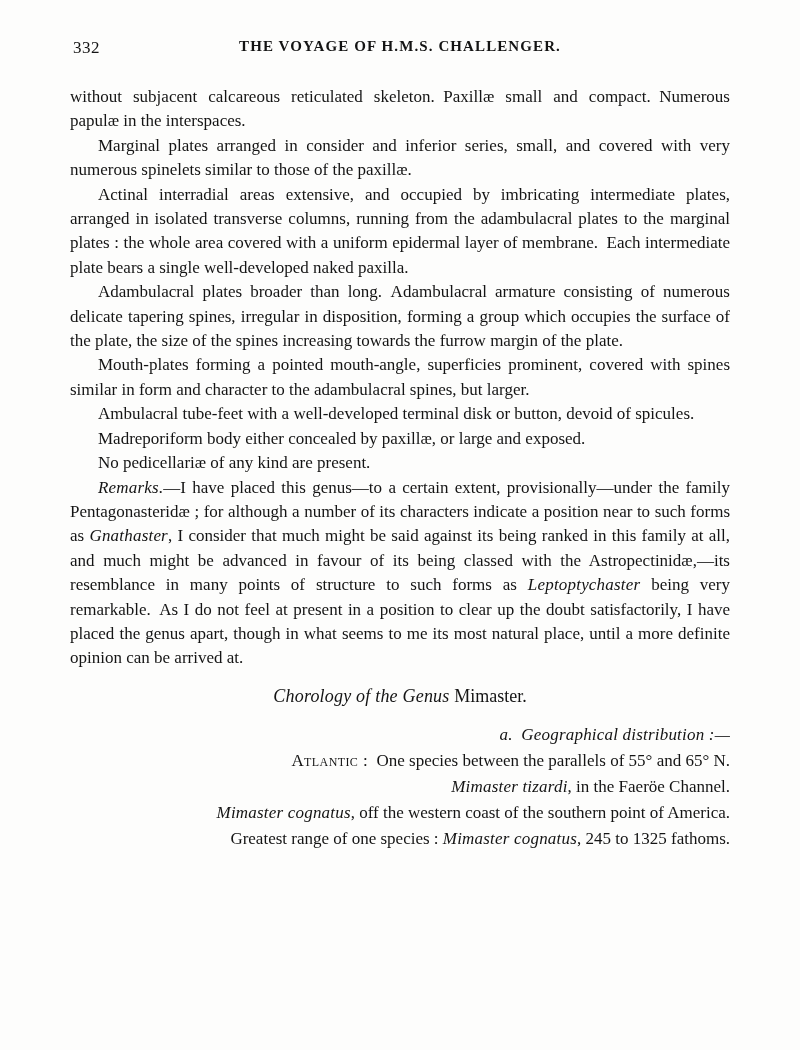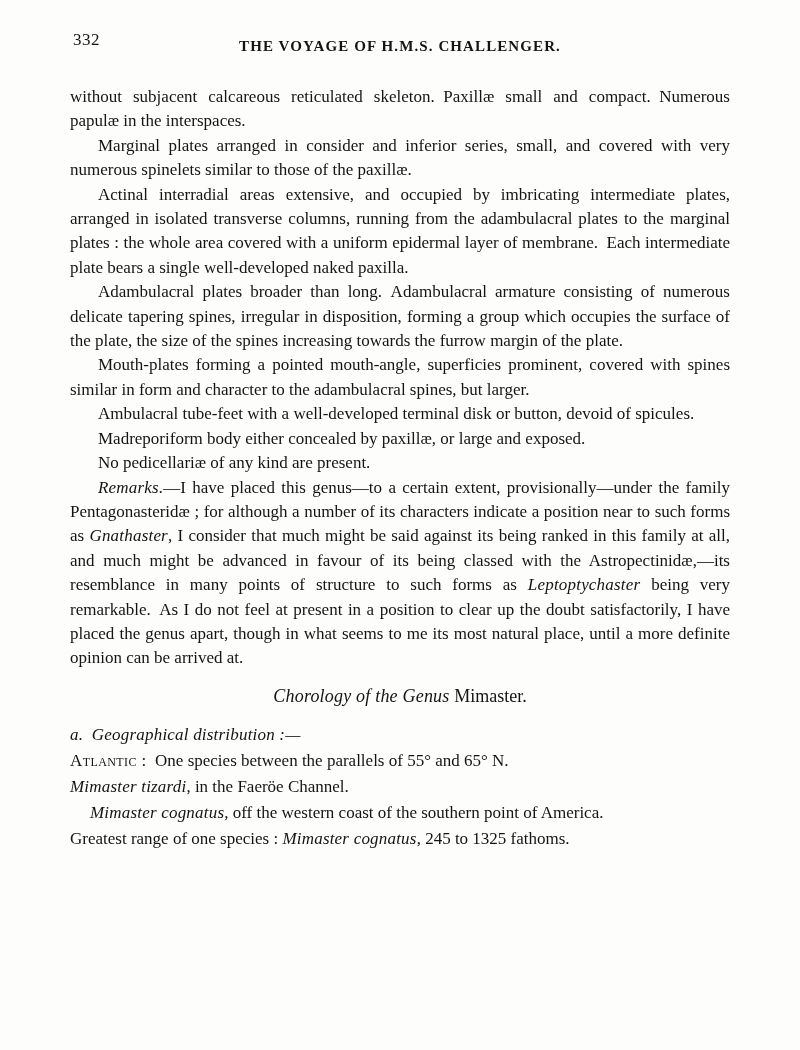--- a/index.html
+++ b/index.html
@@ -8,21 +8,21 @@
     background: #fdfdfc;
     color: #141414;
     font-family: "Liberation Serif", "DejaVu Serif", serif;
     overflow: hidden;
   }
   .page { position: relative; width: 800px; height: 1050px; }
 
   
   .header { position: relative; padding-top: 38px; height: 22px; }
   .page-num {
-    position: absolute; left: 73px; top: 30px;
+    position: absolute; left: 73px; top: 38px;
     font-size: 17px; letter-spacing: 0.5px;
   }
   .running-title {
     text-align: center; font-size: 15px; font-weight: bold;
     letter-spacing: 1.1px;
   }
 
   
   .text {
     width: 660px; margin: 25px auto 0;
@@ -34,21 +34,21 @@
 
   
   .chor-heading {
     width: 660px; margin: 12px auto 0;
     text-align: center; font-size: 18px; line-height: 26px;
   }
   .chor {
     width: 660px; margin: 13px auto 0;
     font-size: 17px; line-height: 26px;
   }
-  .chor div { margin: 0; }
+  .chor div { margin: 0; text-align: right; }
   .alpha-title { margin-left: 24px; margin-bottom: 4px; }
   .entry-head { margin-left: 55px; }
   .species-line { margin-left: 170px; }
   .pacific-species {
     margin-left: 150px; text-indent: 20px; text-align: justify;
   }
   .gap-sm { margin-top: 10px !important; }
   .beta-line { margin-left: 22px; margin-top: 10px; }
   .beta-sub { margin-left: 92px; }
   .gamma-para {

